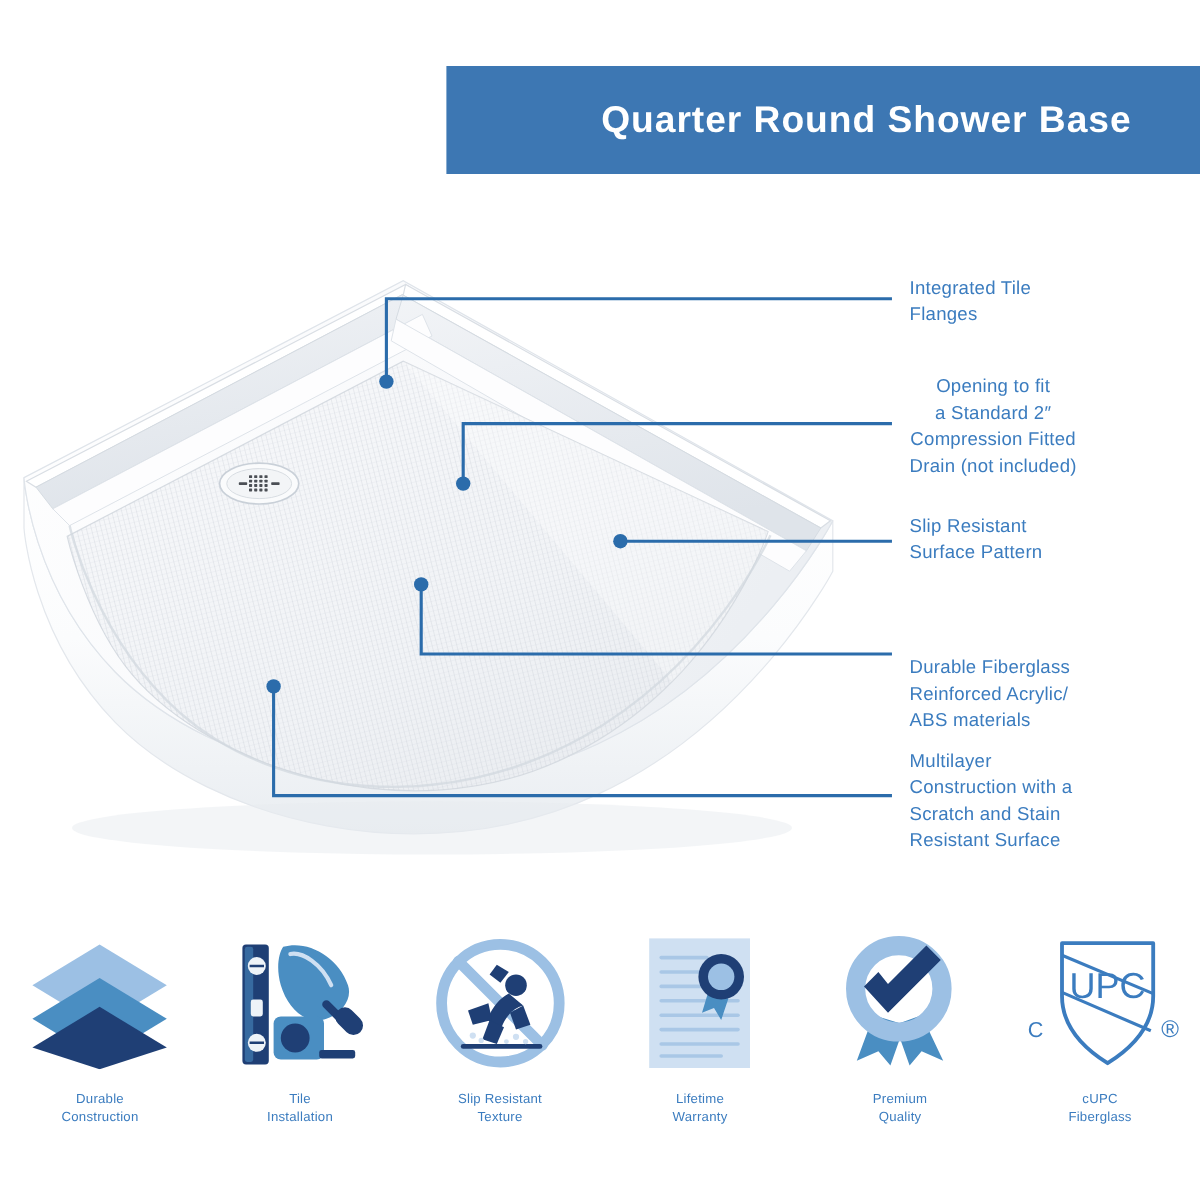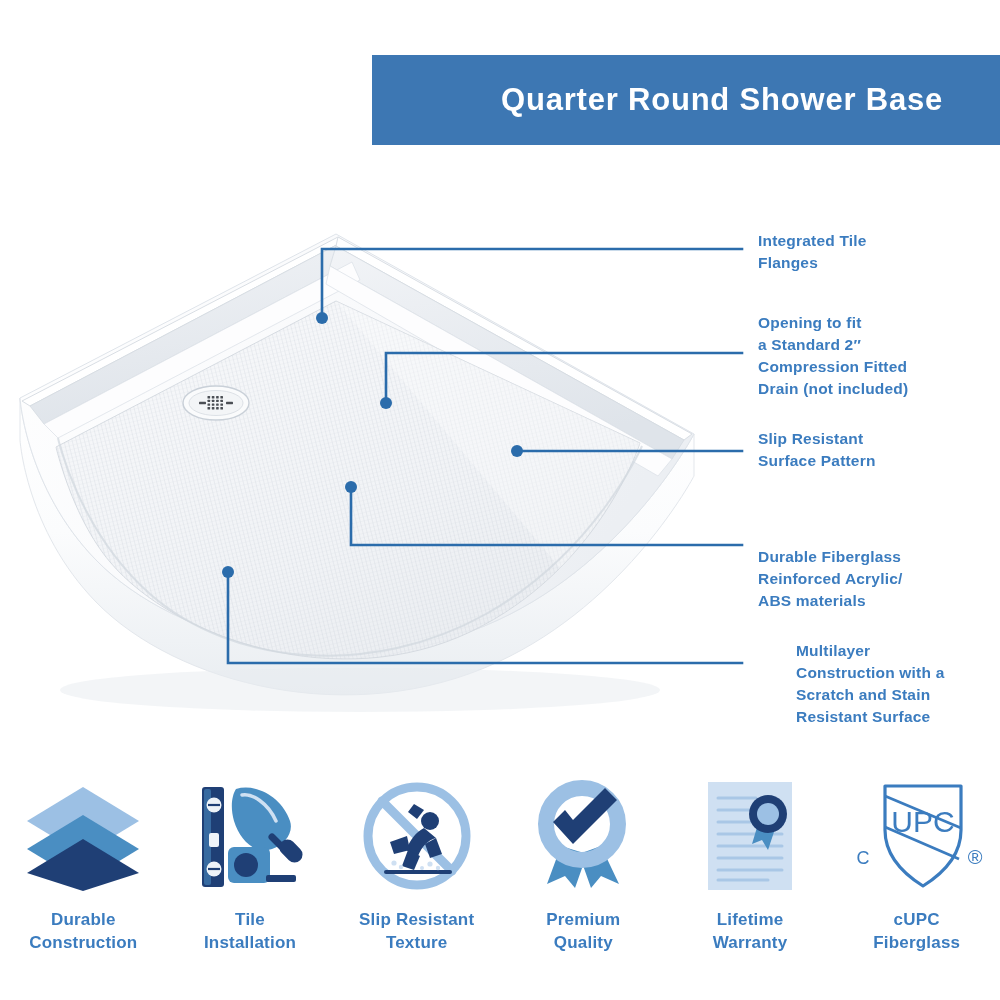--- a/index.html
+++ b/index.html
@@ -44,30 +44,30 @@
     width: 760px;
     height: 560px;
   }
   #product-svg { display:block; }
 
   
   .callout-label {
     position: absolute;
     color: #3b7cbf;
     font-size: 15.5px;
-    font-weight: bold;
+    font-weight: normal;
     line-height: 1.42;
     letter-spacing: 0.2px;
     white-space: pre-line;
   }
   #callout-0 { left: 758px; top: 230px; }
-  #callout-1 { left: 758px; top: 312px; }
+  #callout-1 { left: 758px; top: 312px; text-align: center; }
   #callout-2 { left: 758px; top: 428px; }
   #callout-3 { left: 758px; top: 546px; }
-  #callout-4 { left: 796px; top: 624px; margin-top: 16px; }
+  #callout-4 { left: 758px; top: 624px; }
 
   
   #leader-lines {
     position: absolute;
     left: 0; top: 0;
     width: 1000px; height: 760px;
     pointer-events: none;
   }
 
   
@@ -88,22 +88,22 @@
   .feature-icon {
     height: 122px;
     display: flex;
     align-items: center;
     justify-content: flex-start;
     text-decoration: underline;
   }
   .feature-label {
     margin-top: 12px;
     color: #3b7cbf;
-    font-size: 17px;
-    font-weight: bold;
+    font-size: 11px;
+    font-weight: normal;
     line-height: 1.35;
     text-align: center;
     white-space: pre-line;
     letter-spacing: 0.2px;
   }
 </style>
 </head>
 <body>
 
 <div id="title-banner">
@@ -304,56 +304,56 @@
           <circle cx="64" cy="88" r="2"></circle>
         </g>
       </svg>
     </div>
     <div class="feature-label">Slip Resistant
 Texture</div>
   </div>
 
   <div class="feature-item">
     <div class="feature-icon">
-      <svg width="116" height="116" viewBox="0 0 116 116" xmlns="http://www.w3.org/2000/svg">
-
-        <path d="M36 68 L22 106 L40 98 L50 110 L62 76 Z" fill="#4a8ec2"></path>
-        <path d="M76 68 L94 106 L76 98 L66 110 L54 76 Z" fill="#4a8ec2"></path>
-
-        <circle cx="57" cy="46" r="36" fill="none" stroke="#9cc0e4" stroke-width="16"></circle>
-
-        <path d="M28 44 L48 66 L92 22 L80 10 L48 42 L40 32 Z" fill="#1f3f75"></path>
-      </svg>
-    </div>
-    <div class="feature-label">Premium
-Quality</div>
-  </div>
-
-  <div class="feature-item">
-    <div class="feature-icon">
       <svg width="104" height="116" viewBox="0 0 104 116" xmlns="http://www.w3.org/2000/svg">
         <rect x="10" y="4" width="84" height="108" fill="#cfe0f2"></rect>
         <g stroke="#a9c7e6" stroke-width="3" stroke-linecap="round">
           <line x1="20" y1="20" x2="58" y2="20"></line>
           <line x1="20" y1="32" x2="58" y2="32"></line>
           <line x1="20" y1="44" x2="58" y2="44"></line>
           <line x1="20" y1="56" x2="84" y2="56"></line>
           <line x1="20" y1="68" x2="84" y2="68"></line>
           <line x1="20" y1="80" x2="84" y2="80"></line>
           <line x1="20" y1="92" x2="84" y2="92"></line>
           <line x1="20" y1="102" x2="70" y2="102"></line>
         </g>
 
         <path d="M60 46 L54 66 L64 62 L70 72 L76 54 Z" fill="#4a8ec2"></path>
         <circle cx="70" cy="36" r="19" fill="#1f3f75"></circle>
         <circle cx="70" cy="36" r="11" fill="#9cc0e4"></circle>
       </svg>
     </div>
     <div class="feature-label">Lifetime
 Warranty</div>
+  </div>
+
+  <div class="feature-item">
+    <div class="feature-icon">
+      <svg width="116" height="116" viewBox="0 0 116 116" xmlns="http://www.w3.org/2000/svg">
+
+        <path d="M36 68 L22 106 L40 98 L50 110 L62 76 Z" fill="#4a8ec2"></path>
+        <path d="M76 68 L94 106 L76 98 L66 110 L54 76 Z" fill="#4a8ec2"></path>
+
+        <circle cx="57" cy="46" r="36" fill="none" stroke="#9cc0e4" stroke-width="16"></circle>
+
+        <path d="M28 44 L48 66 L92 22 L80 10 L48 42 L40 32 Z" fill="#1f3f75"></path>
+      </svg>
+    </div>
+    <div class="feature-label">Premium
+Quality</div>
   </div>
 
   <div class="feature-item">
     <div class="feature-icon">
       <svg width="136" height="116" viewBox="0 0 136 116" xmlns="http://www.w3.org/2000/svg">
         <path d="M36 8 L112 8 L112 52 C112 80 90 98 74 108 C58 98 36 80 36 52 Z" fill="none" stroke="#3b7cbf" stroke-width="3.2" stroke-linejoin="round"></path>
         <line x1="36" y1="18" x2="112" y2="50" stroke="#3b7cbf" stroke-width="2.6"></line>
         <line x1="36" y1="48" x2="112" y2="80" stroke="#3b7cbf" stroke-width="2.6" opacity="0"></line>
         <line x1="37" y1="50" x2="111" y2="82" stroke="#3b7cbf" stroke-width="2.6" opacity="0"></line>
         <line x1="36" y1="47" x2="108" y2="78" stroke="#3b7cbf" stroke-width="2.6" opacity="0"></line>

